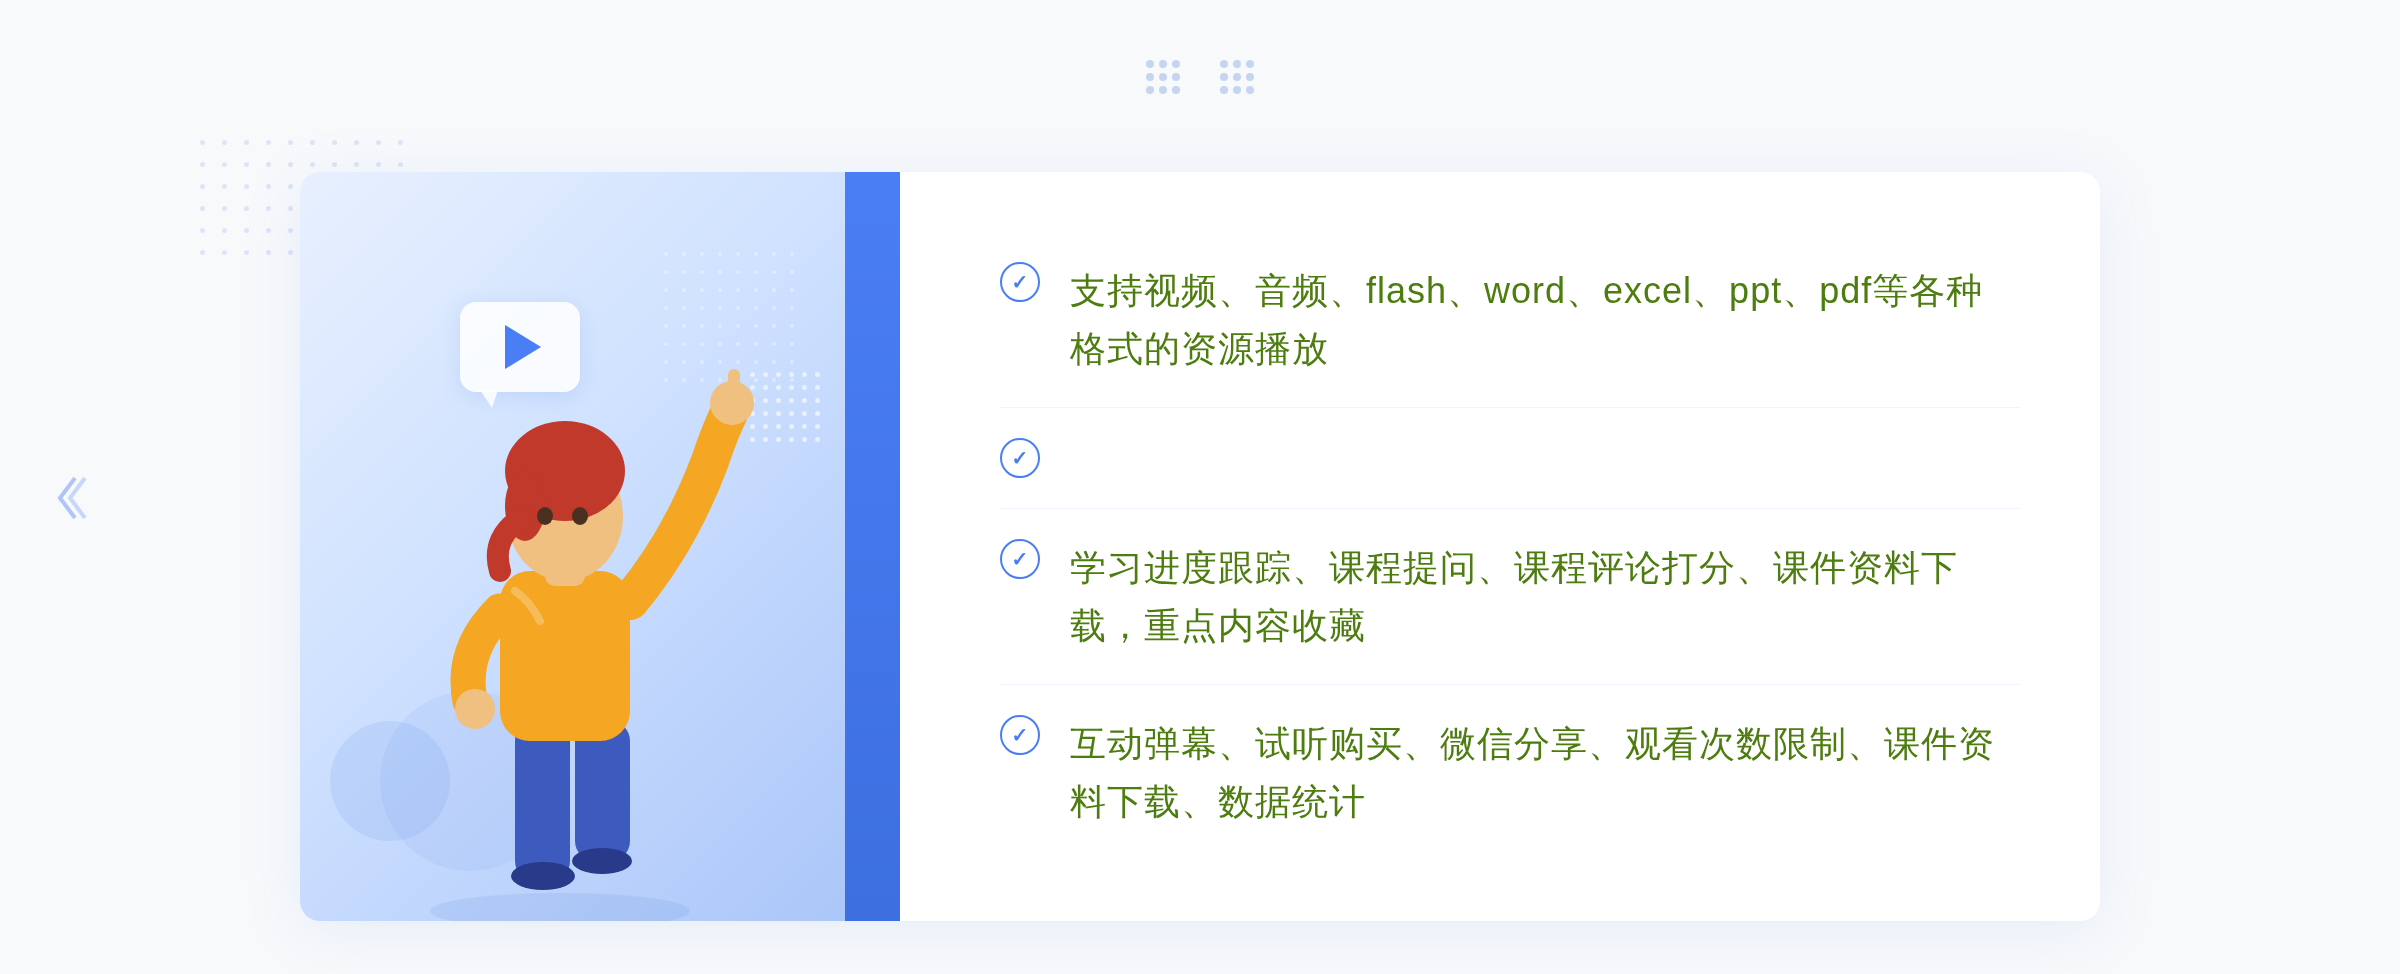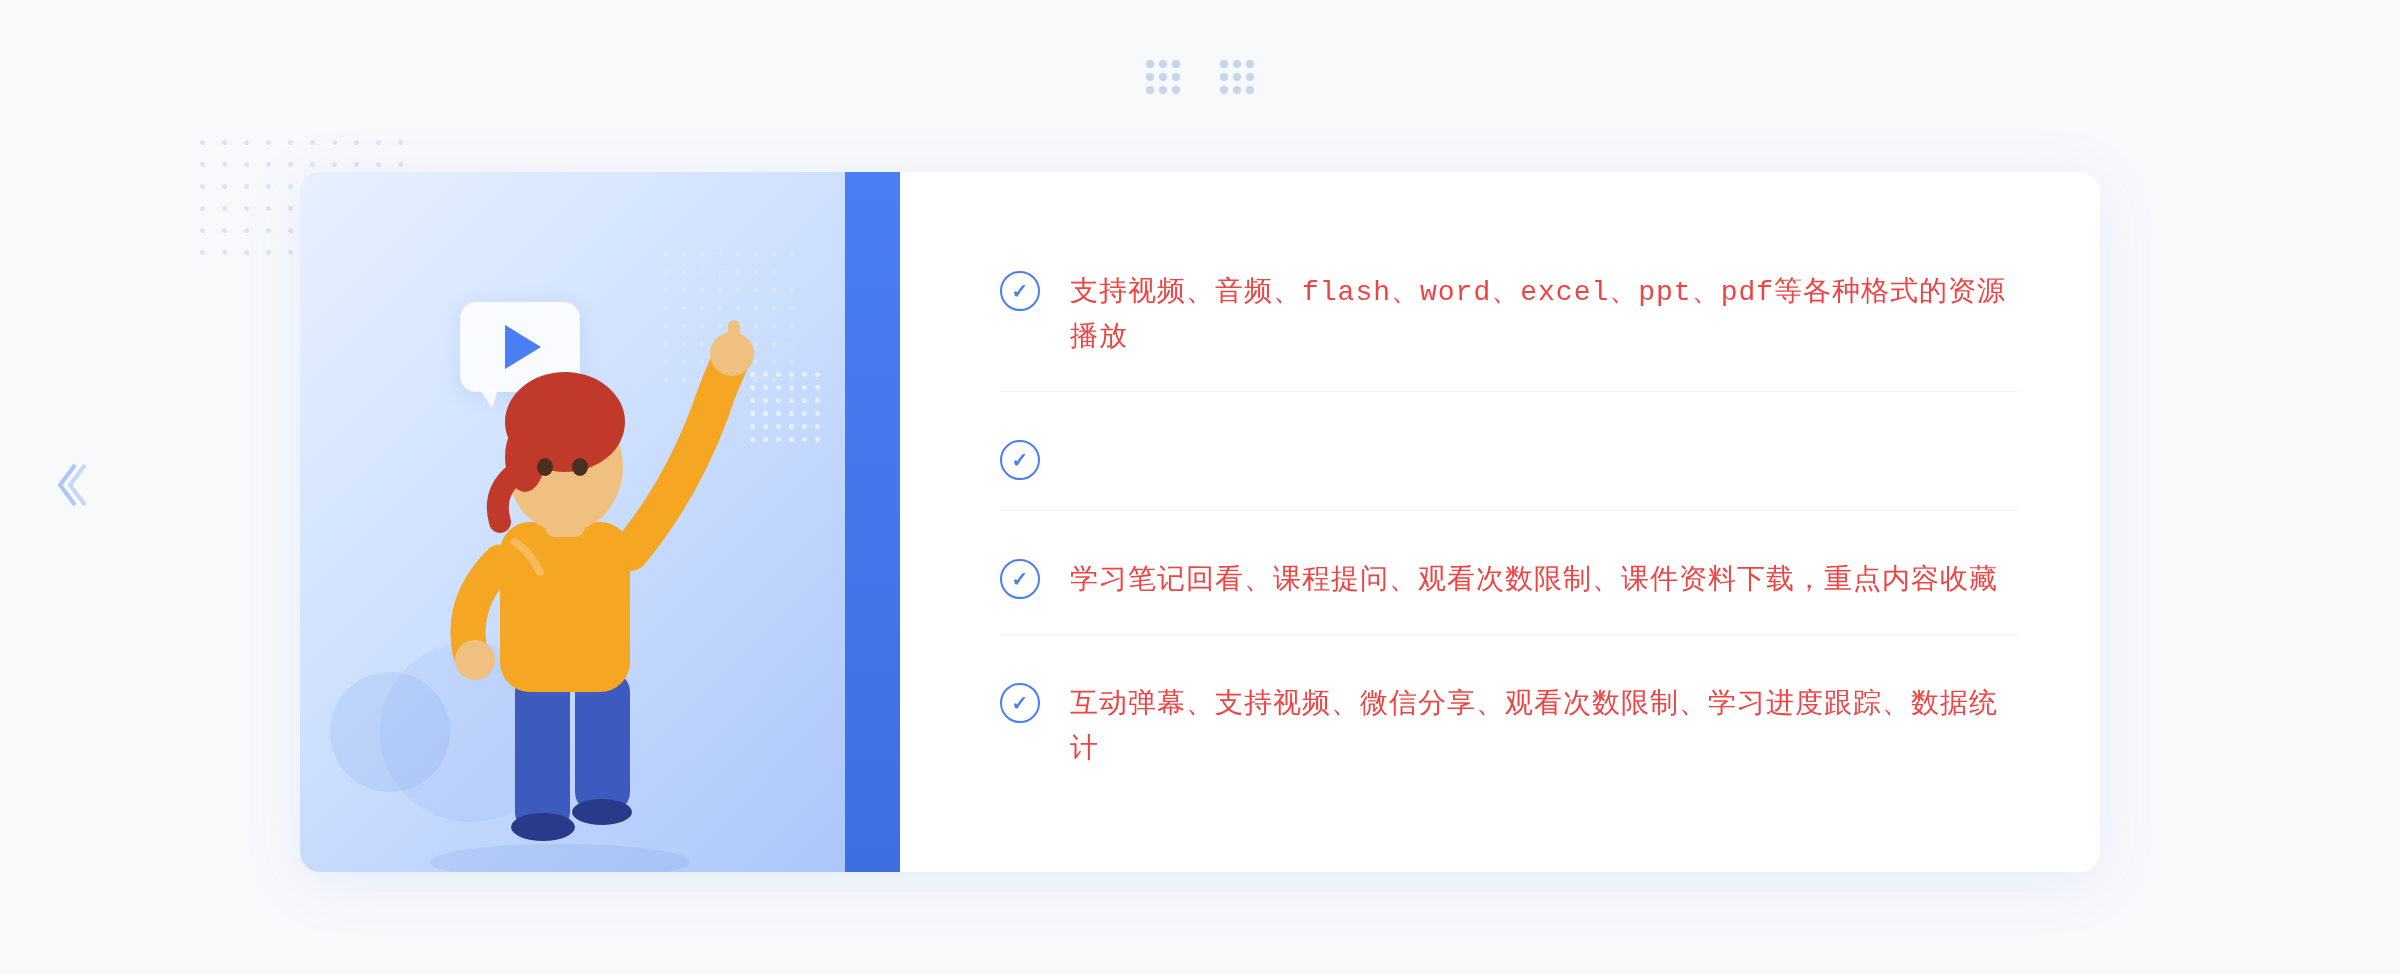--- a/index.html
+++ b/index.html
@@ -254,25 +254,24 @@
     }
 
     .check-mark {
       color: #4a7ef5;
       font-size: 20px;
       font-weight: bold;
       line-height: 1;
     }
 
     .feature-text {
-      font-size: 28px;
-      color: #ef4444;
+      font-size: 36px;
+      color: #4d7c0f;
       line-height: 1.6;
       letter-spacing: 1px;
-      font-family: Liberation Mono, monospace;
     }
 
     
     .bg-dot-tl {
       position: absolute;
       top: 140px;
       left: 200px;
       display: grid;
       grid-template-columns: repeat(10, 12px);
       grid-template-rows: repeat(6, 12px);
@@ -597,27 +596,27 @@
               <span class="check-mark">✓</span>
             </div>
           </div>
         </div>
         <div class="feature-item">
           <div>
             <div class="check-circle">
               <span class="check-mark">✓</span>
             </div>
           </div>
-          <div class="feature-text">学习笔记回看、课程提问、观看次数限制、课件资料下载，重点内容收藏</div>
+          <div class="feature-text">学习进度跟踪、课程提问、课程评论打分、课件资料下载，重点内容收藏</div>
         </div>
         <div class="feature-item">
           <div>
             <div class="check-circle">
               <span class="check-mark">✓</span>
             </div>
           </div>
-          <div class="feature-text">互动弹幕、支持视频、微信分享、观看次数限制、学习进度跟踪、数据统计</div>
+          <div class="feature-text">互动弹幕、试听购买、微信分享、观看次数限制、课件资料下载、数据统计</div>
         </div>
       </div>
 
   </div>
 
 </div>
 
 </body></html>

